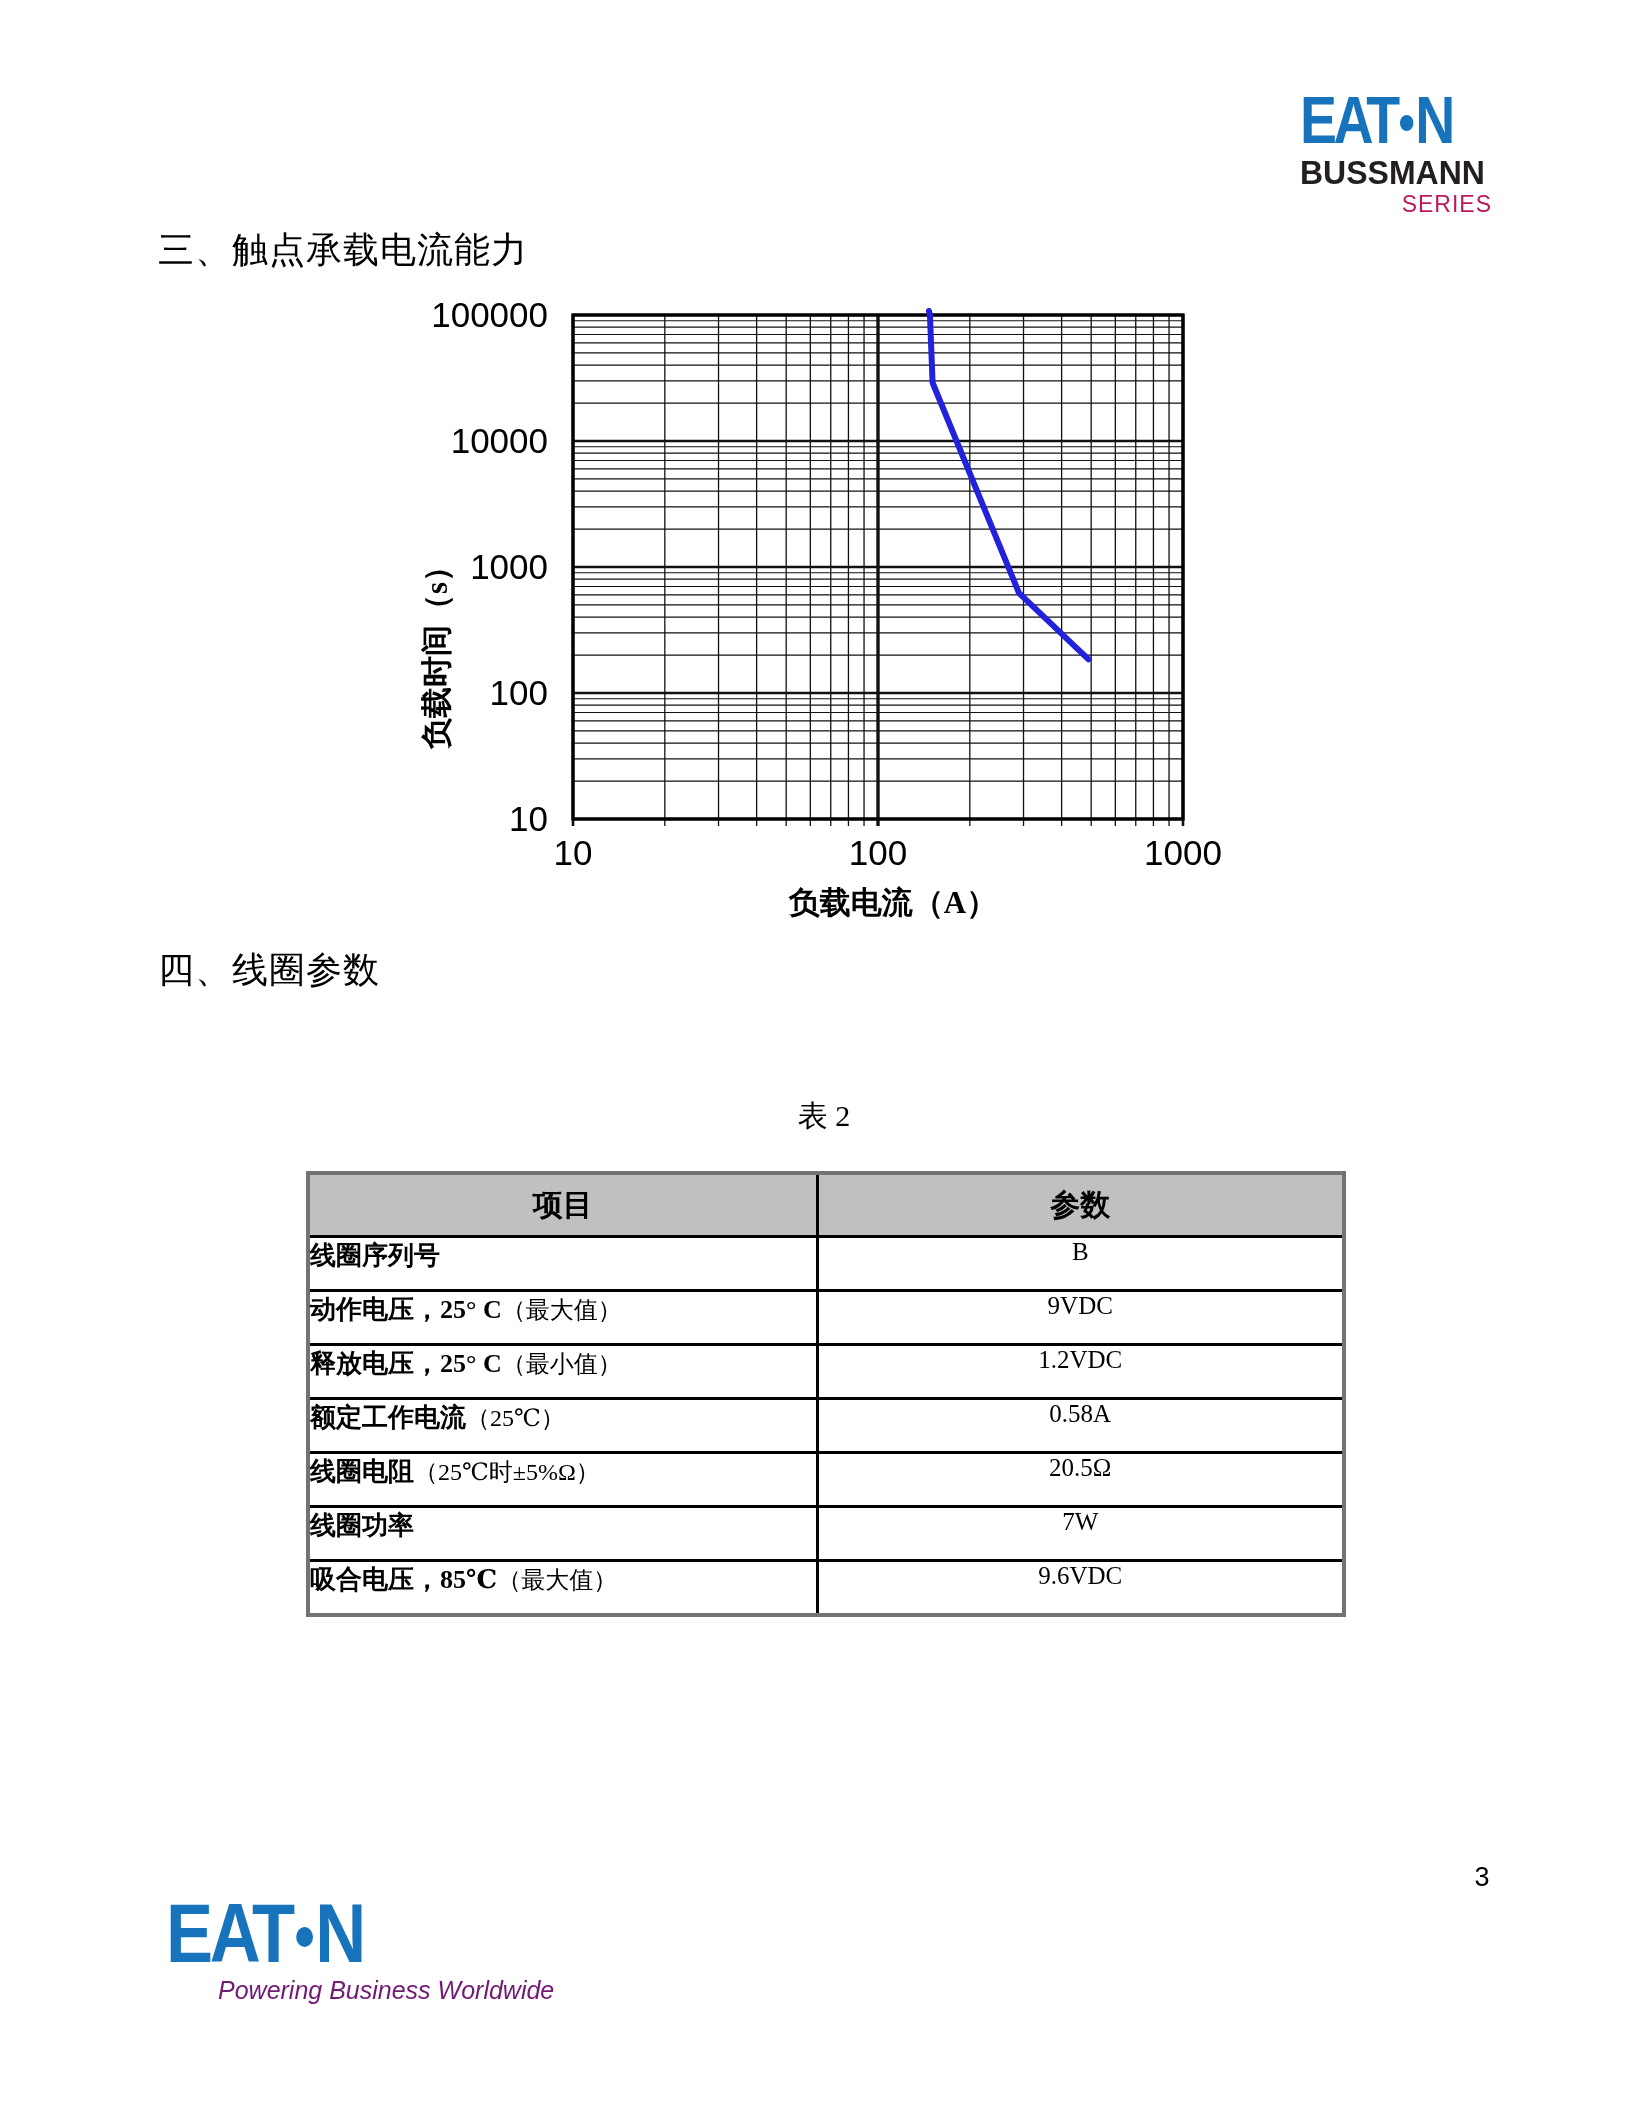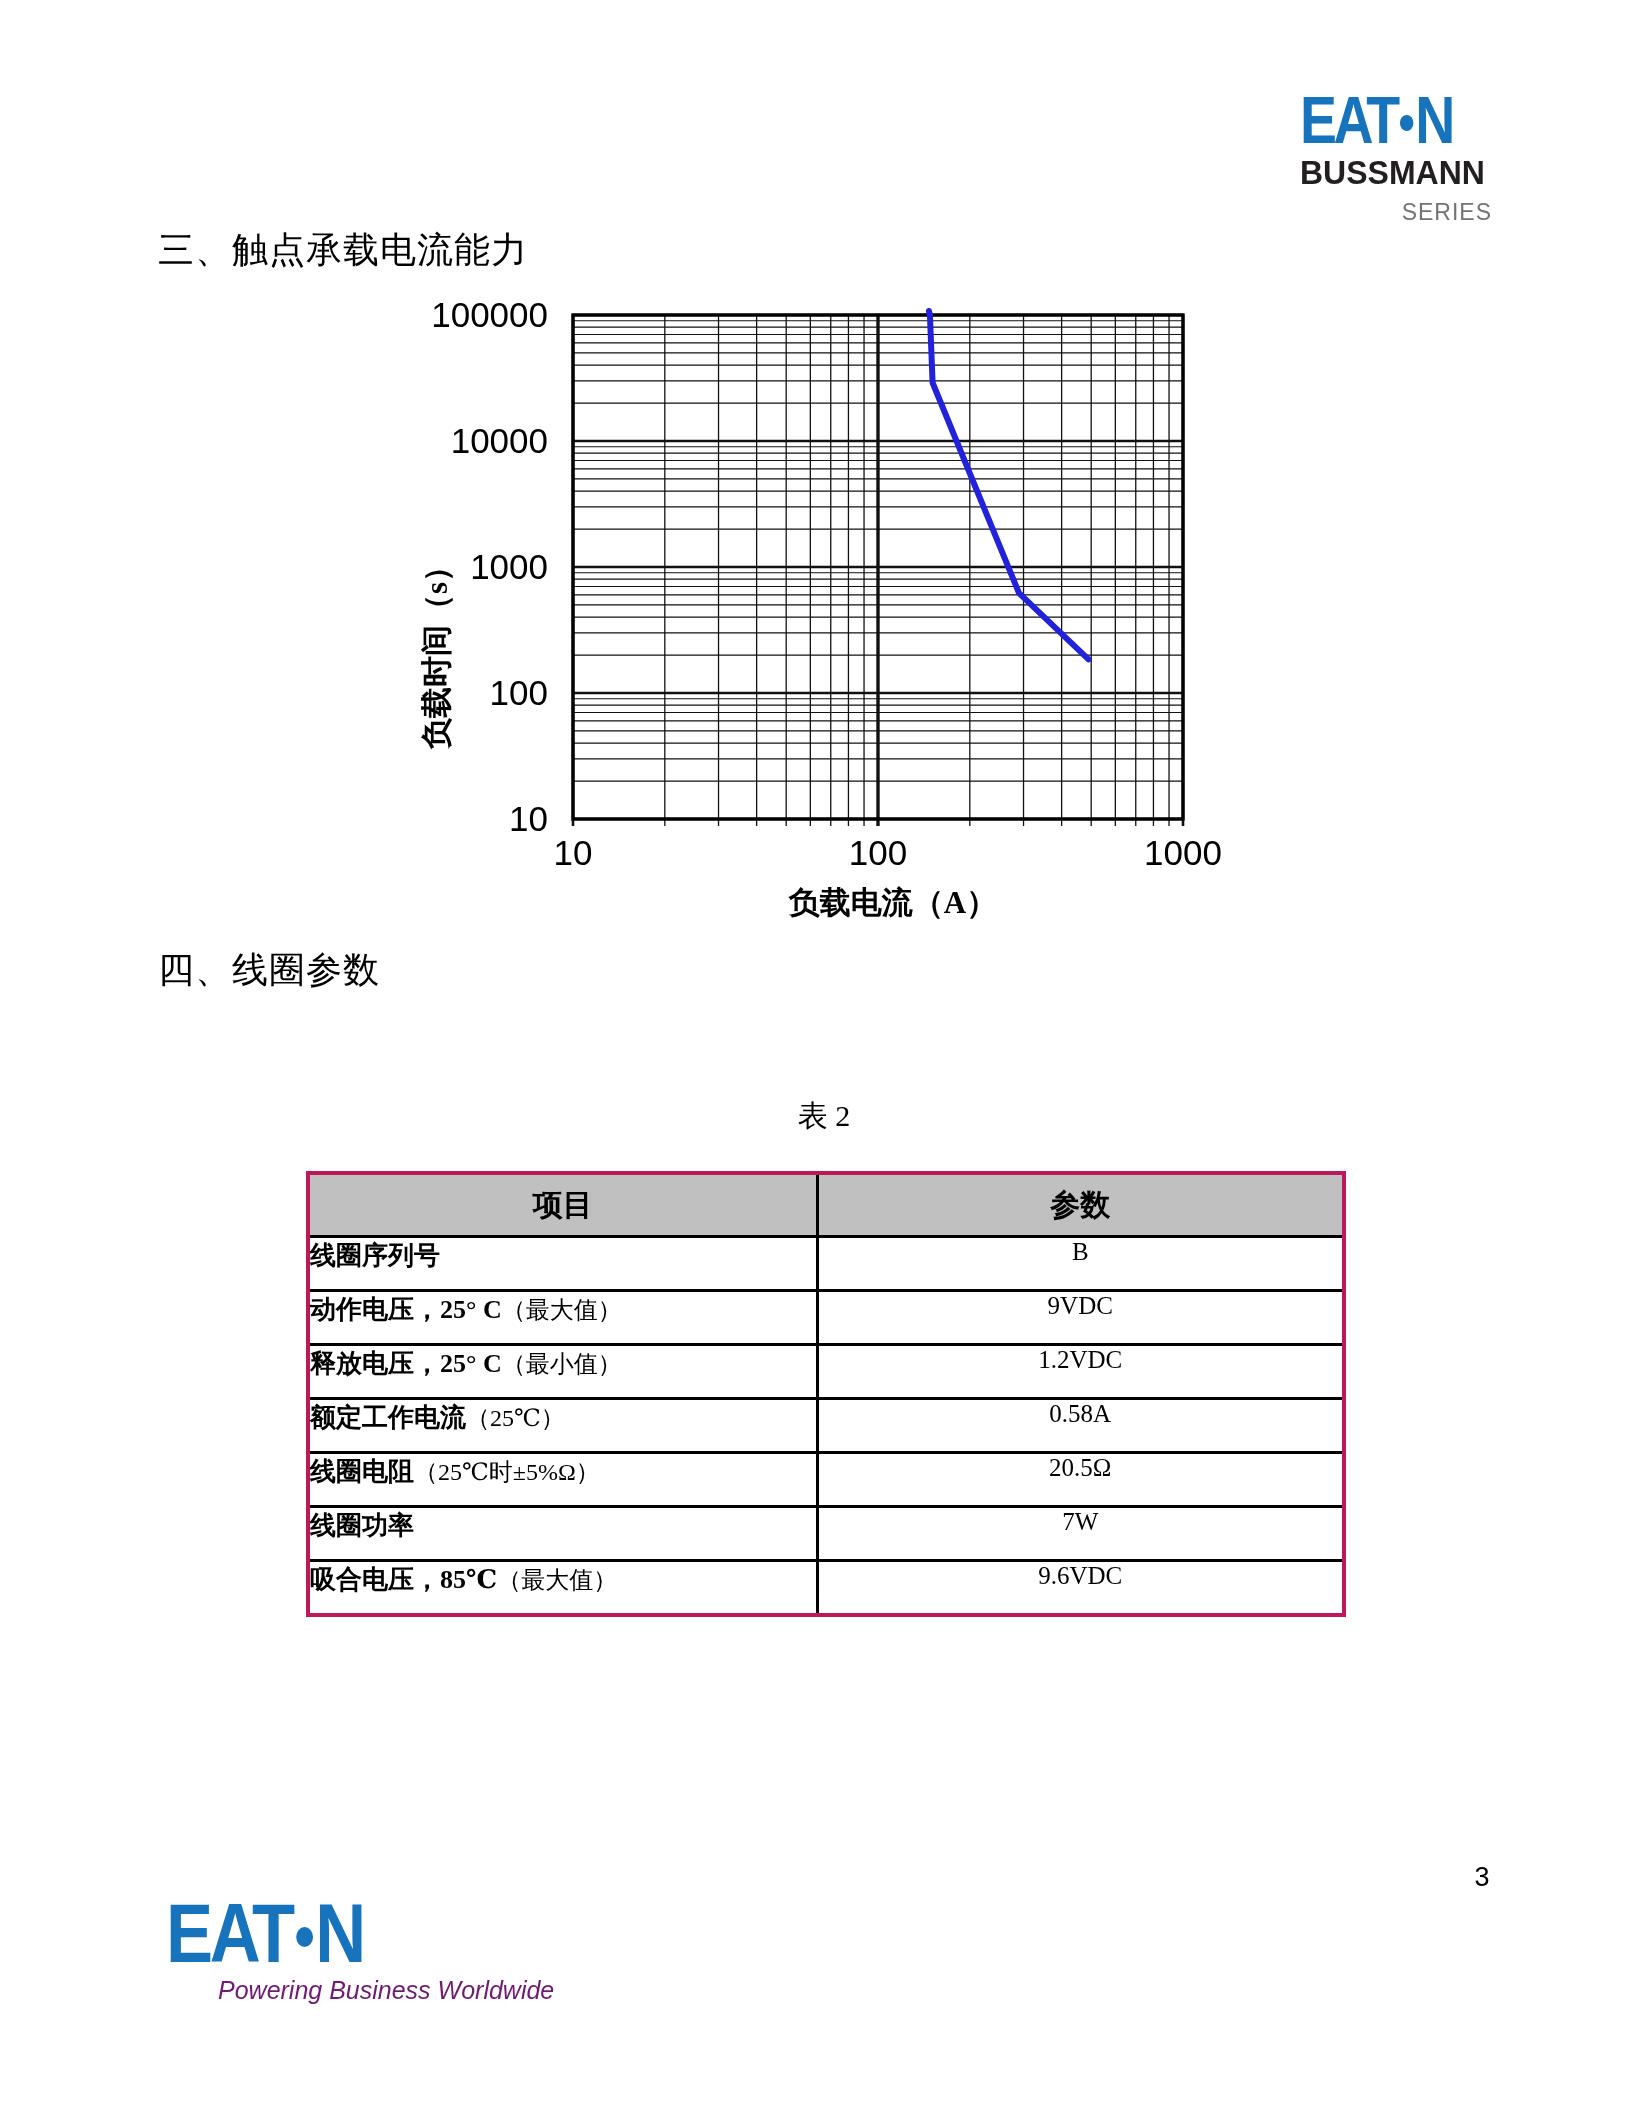--- a/index.html
+++ b/index.html
@@ -12,40 +12,40 @@
   .eaton-word{display:flex;align-items:center;color:#1673BC;
     font-family:"Liberation Sans","DejaVu Sans",sans-serif;font-weight:bold;
     transform:scaleX(0.84);transform-origin:left top;line-height:1;}
   .eaton-word .seg{letter-spacing:-4px;}
   .eaton-dot{background:#1673BC;border-radius:50%;flex:0 0 auto;}
   .brand-top .eaton-word{font-size:66px;height:56px;}
   .brand-top .eaton-dot{width:16px;height:16px;margin:6px 2px 0 4px;}
   .bussmann{margin-top:8px;font-family:"Liberation Sans","DejaVu Sans",sans-serif;
     font-weight:bold;font-size:33px;letter-spacing:0px;color:#231F20;line-height:1;
     transform:scaleX(0.97);transform-origin:left top;}
-  .series{margin-top:12px;font-family:"Liberation Sans","DejaVu Sans",sans-serif;
-    font-size:23px;color:#737373;text-align:right;line-height:1;letter-spacing:1px;}
+  .series{margin-top:4px;font-family:"Liberation Sans","DejaVu Sans",sans-serif;
+    font-size:23px;color:#be185d;text-align:right;line-height:1;letter-spacing:1px;}
   
   .sec-heading{position:absolute;left:158px;font-size:36px;letter-spacing:1px;}
   #heading-3{top:226px;}
   #heading-4{top:946px;}
   
   #chart-wrap{position:absolute;left:400px;top:298px;width:830px;height:650px;}
   #chart-svg text{font-family:"Liberation Sans","DejaVu Sans",sans-serif;}
   #chart-svg .tick{font-size:35px;fill:#000;}
   #chart-svg .axis-title{font-family:"Liberation Serif","DejaVu Serif",serif;
     font-size:31px;font-weight:bold;fill:#000;}
   
   #table-caption{position:absolute;left:306px;top:1096px;width:1036px;
     text-align:center;font-size:30px;}
   
   #coil-table{position:absolute;left:306px;top:1171px;width:1036px;
     border-collapse:collapse;table-layout:fixed;}
   #coil-table td,#coil-table th{border:3px solid #000;padding:0;vertical-align:top;}
-  #coil-table{border:4px solid #be185d;}
+  #coil-table{border:4px solid #737373;}
   #coil-table th{height:60px;background:#C0C0C0;font-size:30px;font-weight:bold;
     text-align:center;vertical-align:middle;}
   #coil-table td{height:51px;}
   .col-item{width:509px;}
   .col-value{width:527px;}
   td.item-cell{padding:7px 0 0 14px;font-size:26px;}
   td.item-cell .item{font-weight:bold;}
   td.item-cell .note{font-weight:normal;font-size:24px;}
   td.value-cell{text-align:center;padding-top:9px;font-size:25px;}
   

